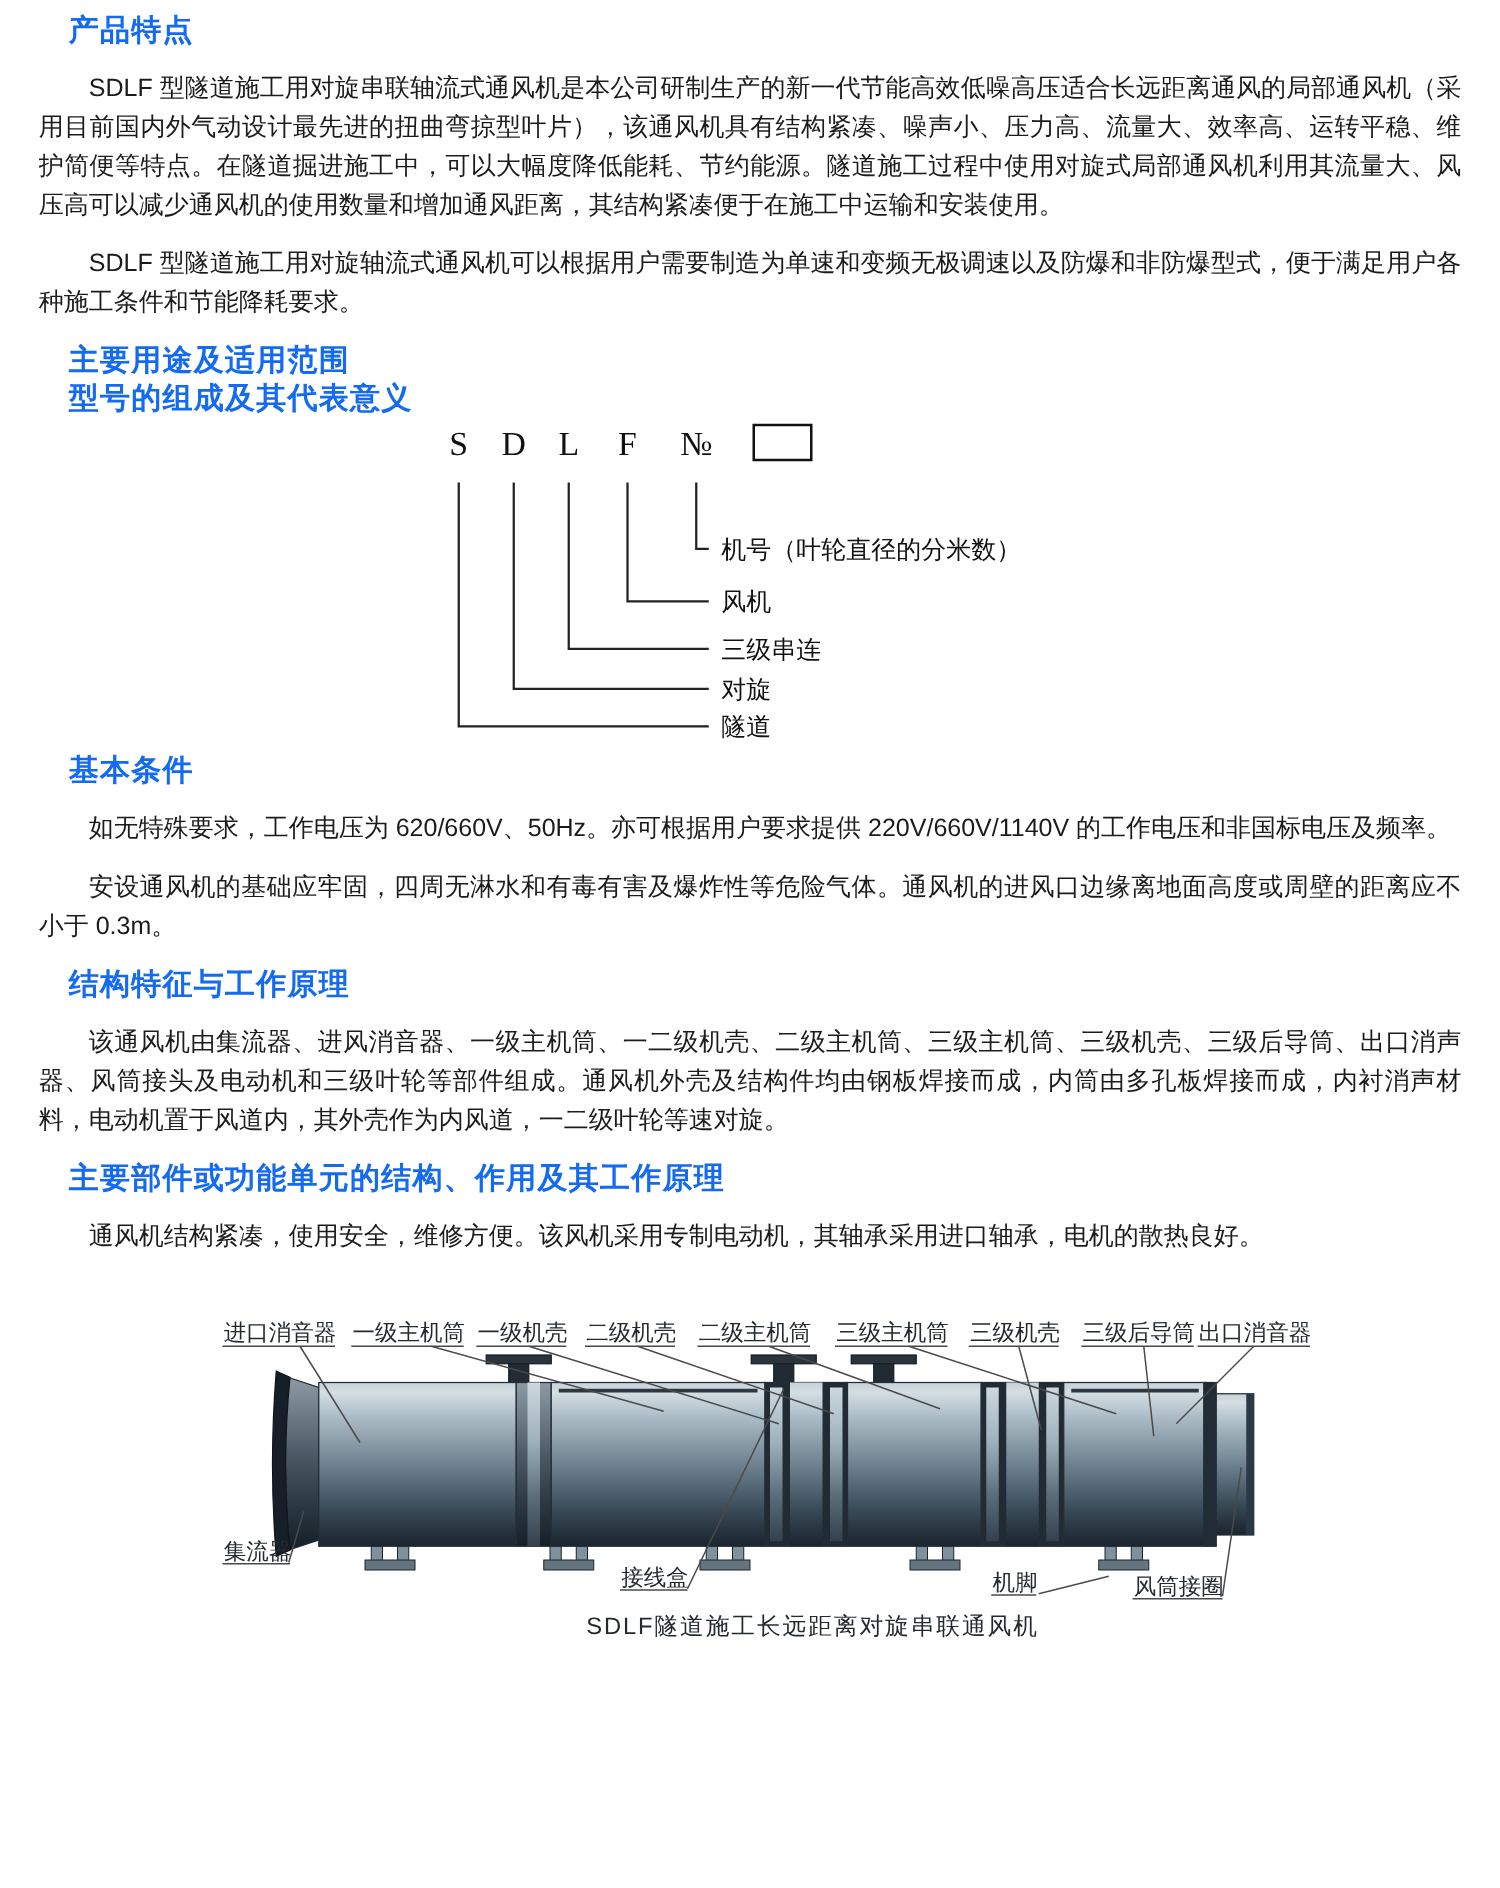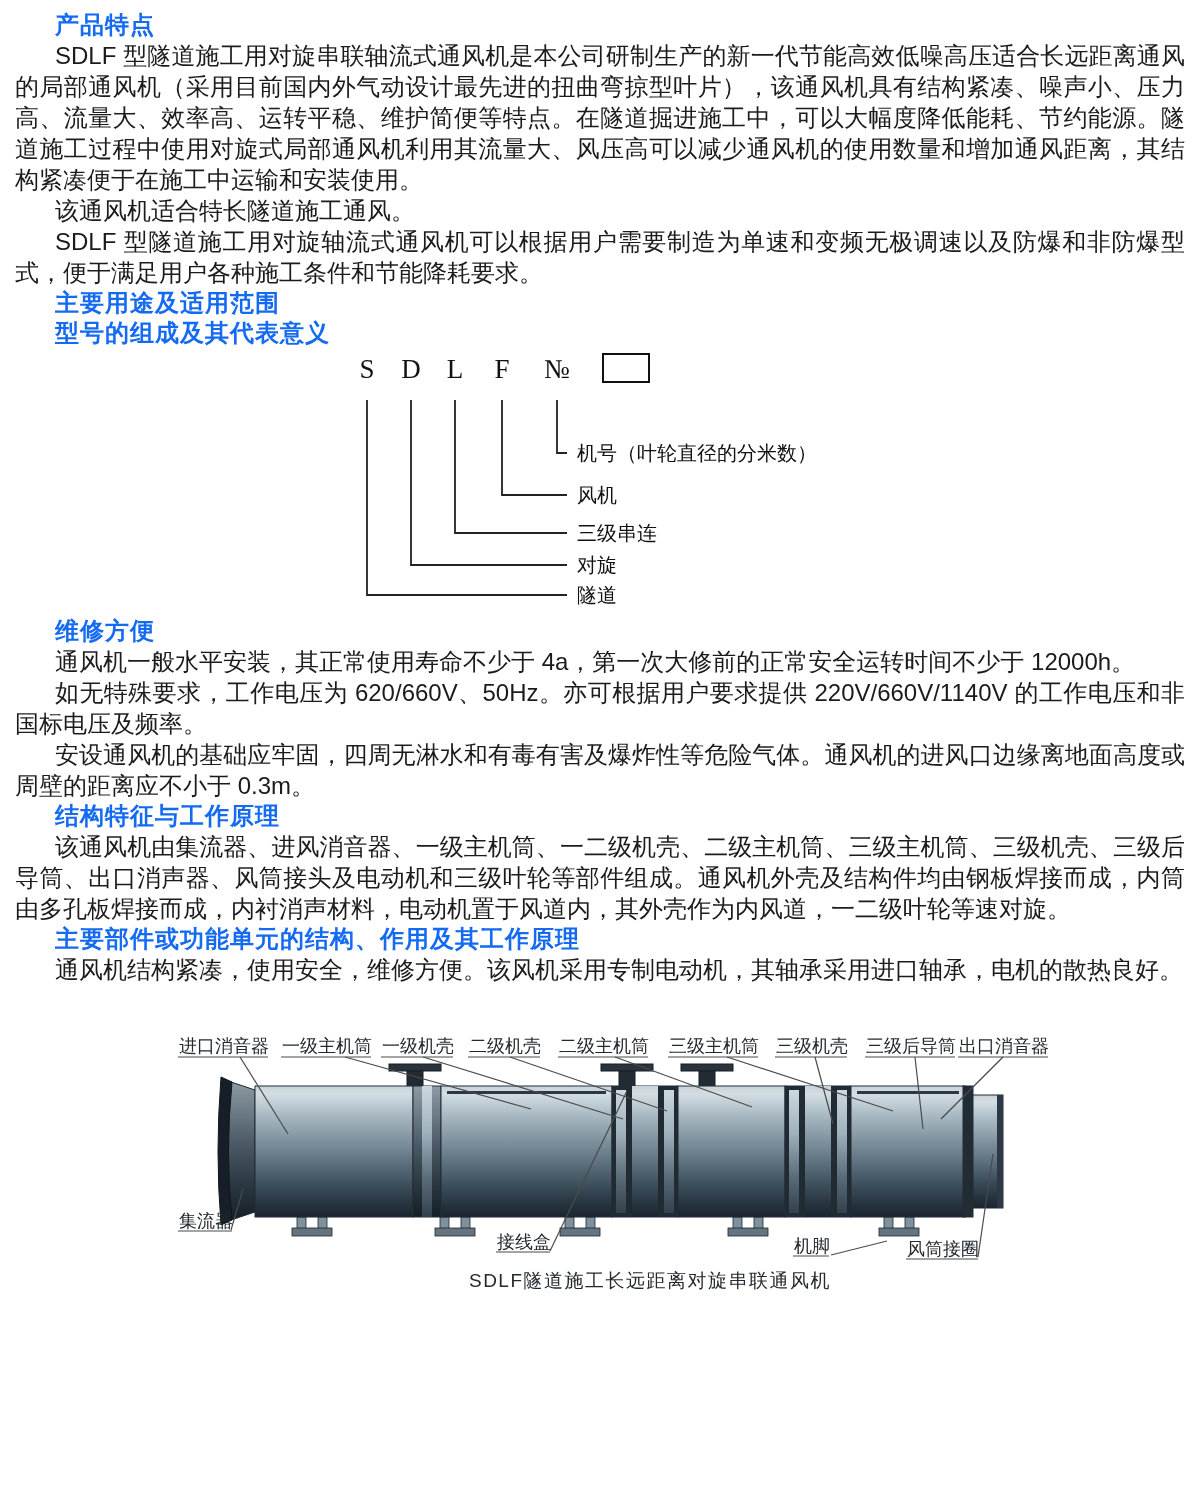--- a/index.html
+++ b/index.html
@@ -8,38 +8,37 @@
     position:relative; width:1200px; height:1356px; background:#fff;
     font-family:"Liberation Sans","DejaVu Sans",sans-serif;
     color:var(--ink); overflow:hidden;
   }
   .content { padding:10px 15px 0 15px; }
   h2.sec {
     margin:0 0 0 40px; font-size:24px; line-height:30px; font-weight:bold;
     color:var(--accent); letter-spacing:1px;
   }
   p.body {
-    margin:0; font-size:24px; line-height:31px; text-indent:40px;
+    margin:16px; font-size:20px; line-height:31px; text-indent:40px;
     text-align:justify; color:var(--ink);
   }
   .mt14 { margin-top:14px; } .mt18 { margin-top:18px; }
   .mt8 { margin-top:8px; } .mt12 { margin-top:12px;font-family:Liberation Serif, serif; }
   svg.diagram { display:block; }
   svg text { font-family:"Liberation Sans","DejaVu Sans",sans-serif; }
   svg text.serifLetter { font-family:"Liberation Serif","DejaVu Serif",serif; }
 </style>
 </head>
 <body>
 
 <div class="page">
   <div class="content">
 
     <h2 class="sec">产品特点</h2>
     <p class="body">SDLF 型隧道施工用对旋串联轴流式通风机是本公司研制生产的新一代节能高效低噪高压适合长远距离通风的局部通风机（采用目前国内外气动设计最先进的扭曲弯掠型叶片），该通风机具有结构紧凑、噪声小、压力高、流量大、效率高、运转平稳、维护简便等特点。在隧道掘进施工中，可以大幅度降低能耗、节约能源。隧道施工过程中使用对旋式局部通风机利用其流量大、风压高可以减少通风机的使用数量和增加通风距离，其结构紧凑便于在施工中运输和安装使用。</p>
-    <p class="body">该通风机适合特长隧道施工通风。</p>
     <p class="body">SDLF 型隧道施工用对旋轴流式通风机可以根据用户需要制造为单速和变频无极调速以及防爆和非防爆型式，便于满足用户各种施工条件和节能降耗要求。</p>
 
     <h2 class="sec mt14">主要用途及适用范围</h2>
 
     <h2 class="sec mt18">型号的组成及其代表意义</h2>
 
     <svg class="diagram" width="1200" height="268" viewBox="0 0 1200 268">
       <g fill="#111111" font-size="27">
         <text class="serifLetter" x="352" y="30" text-anchor="middle">S</text>
         <text class="serifLetter" x="396" y="30" text-anchor="middle">D</text>
@@ -57,22 +56,21 @@
       </g>
       <g fill="#111111" font-size="20">
         <text x="562" y="112">机号（叶轮直径的分米数）</text>
         <text x="562" y="154">风机</text>
         <text x="562" y="192">三级串连</text>
         <text x="562" y="224">对旋</text>
         <text x="562" y="254">隧道</text>
       </g>
     </svg>
 
-    <h2 class="sec">维修方便</h2>
-    <p class="body">通风机一般水平安装，其正常使用寿命不少于 4a，第一次大修前的正常安全运转时间不少于 12000h。</p>
+    <h2 class="sec">基本条件</h2>
     <p class="body">如无特殊要求，工作电压为 620/660V、50Hz。亦可根据用户要求提供 220V/660V/1140V 的工作电压和非国标电压及频率。</p>
     <p class="body">安设通风机的基础应牢固，四周无淋水和有毒有害及爆炸性等危险气体。通风机的进风口边缘离地面高度或周壁的距离应不小于 0.3m。</p>
 
     <h2 class="sec mt8">结构特征与工作原理</h2>
     <p class="body">该通风机由集流器、进风消音器、一级主机筒、一二级机壳、二级主机筒、三级主机筒、三级机壳、三级后导筒、出口消声器、风筒接头及电动机和三级叶轮等部件组成。通风机外壳及结构件均由钢板焊接而成，内筒由多孔板焊接而成，内衬消声材料，电动机置于风道内，其外壳作为内风道，一二级叶轮等速对旋。</p>
 
     <h2 class="sec mt12">主要部件或功能单元的结构、作用及其工作原理</h2>
     <p class="body">通风机结构紧凑，使用安全，维修方便。该风机采用专制电动机，其轴承采用进口轴承，电机的散热良好。</p>
 
     <svg class="diagram" width="1200" height="315" viewBox="0 0 1200 315" style="margin-top:34px">

